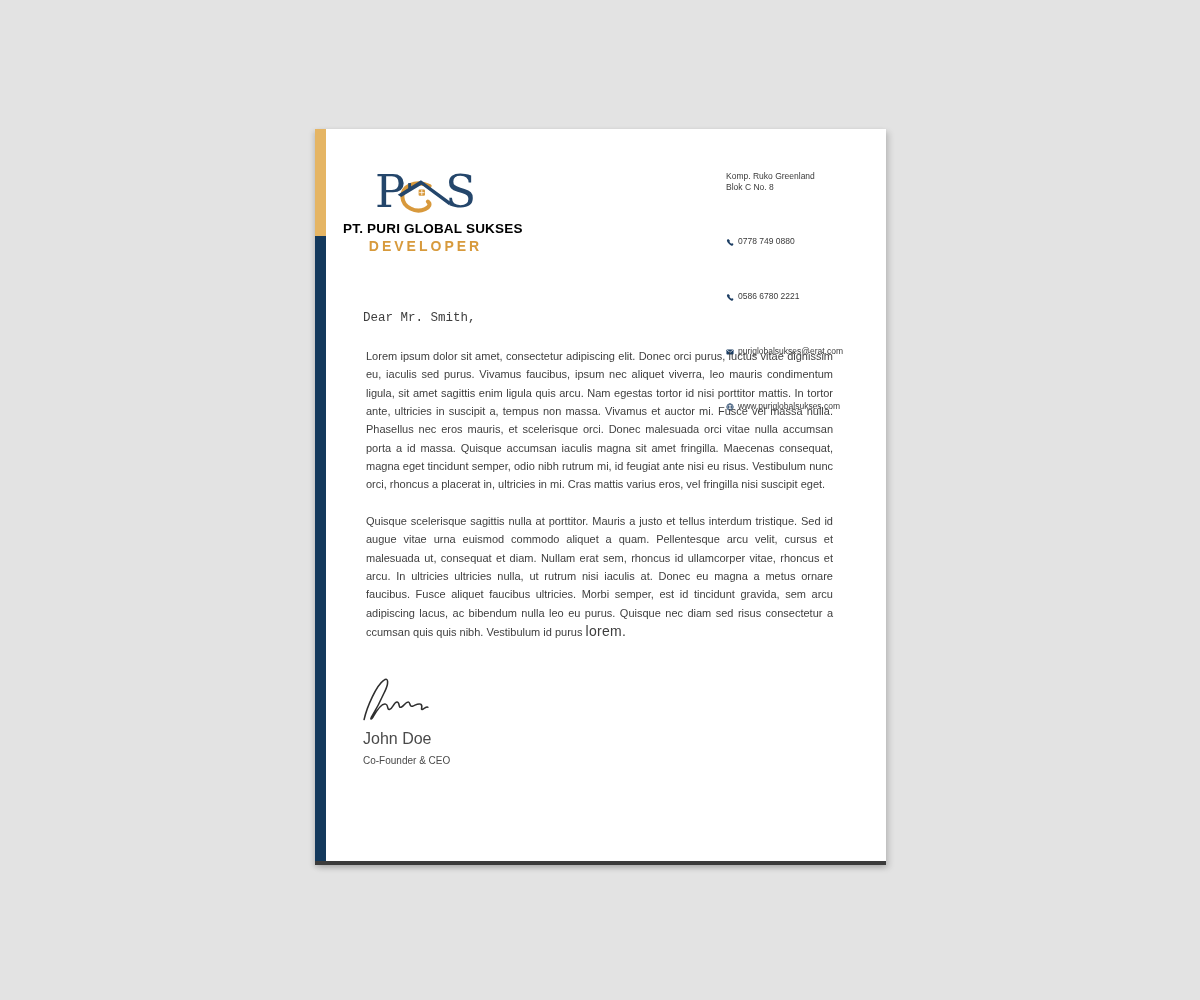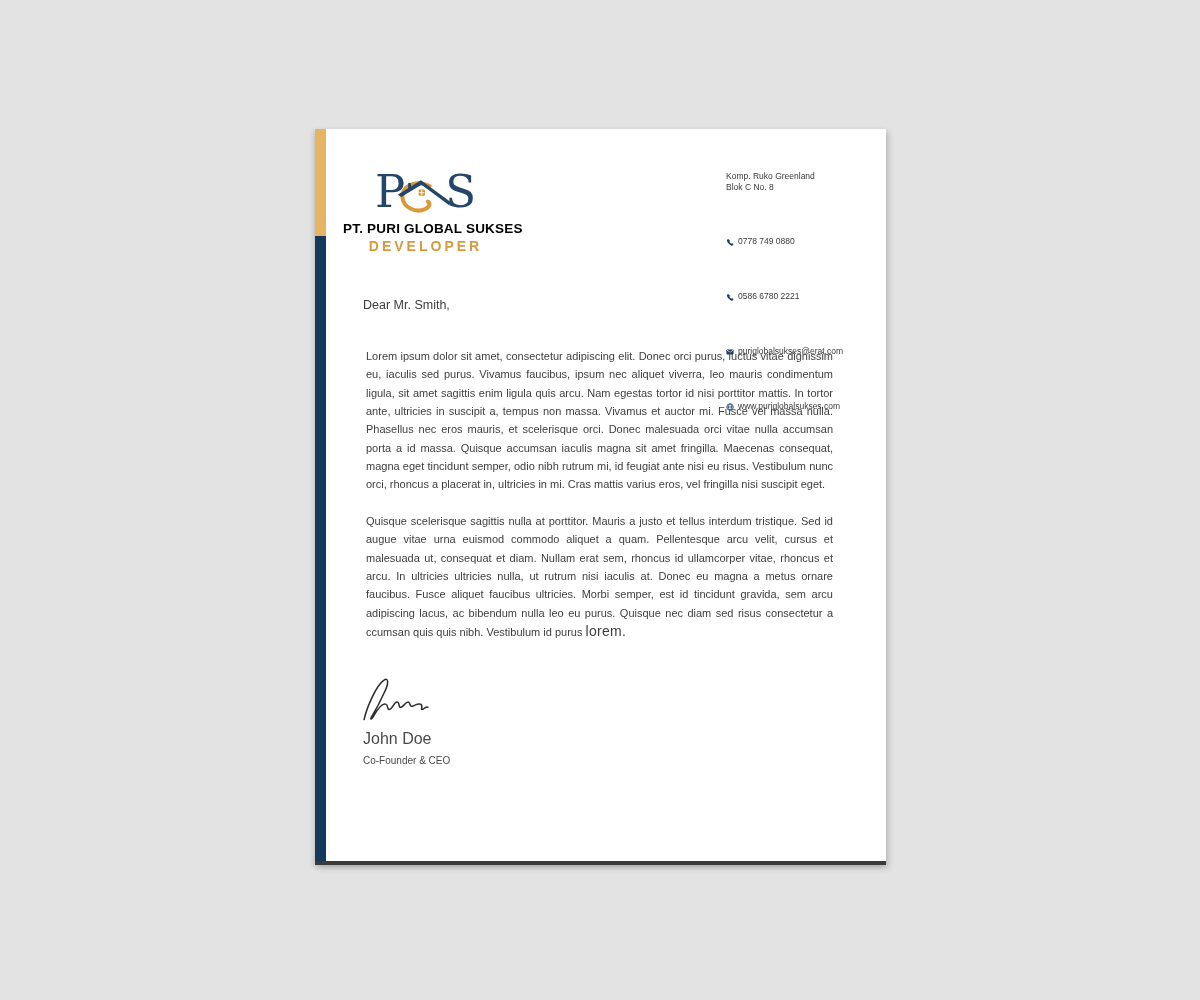--- a/index.html
+++ b/index.html
@@ -44,21 +44,21 @@
     letter-spacing: 3px; color: #d79a3c;
   }
 
   
   .contact { position: absolute; left: 411px; top: 42px; color: #3a3a3a; }
   .addr { font-size: 8.5px; line-height: 10.7px; margin-bottom: 6px; }
   .c-row { display: flex; align-items: center; gap: 4px; font-size: 8.5px; line-height: 11px; height: 11px; margin-top: 44px; }
   .c-icon { width: 8px; height: 8px; flex: 0 0 auto; display: block; }
 
   
-  .salutation { position: absolute; left: 48px; top: 169px; font-size: 12.5px; color: #3e3e3e; }
+  .salutation { position: absolute; left: 48px; top: 182px; font-size: 12.5px; color: #3e3e3e; font-family: Liberation Mono, monospace; }
   .para {
     position: absolute; left: 51px; width: 467px;
     font-size: 11px; line-height: 18.35px; color: #3e3e3e;
     text-align: justify;
     hyphens: auto; -webkit-hyphens: auto;
   }
   .p1 { top: 218px; }
   .p2 { top: 383px; }
   .p2-tail { font-size: 14px; letter-spacing: 0.3px; }
 

